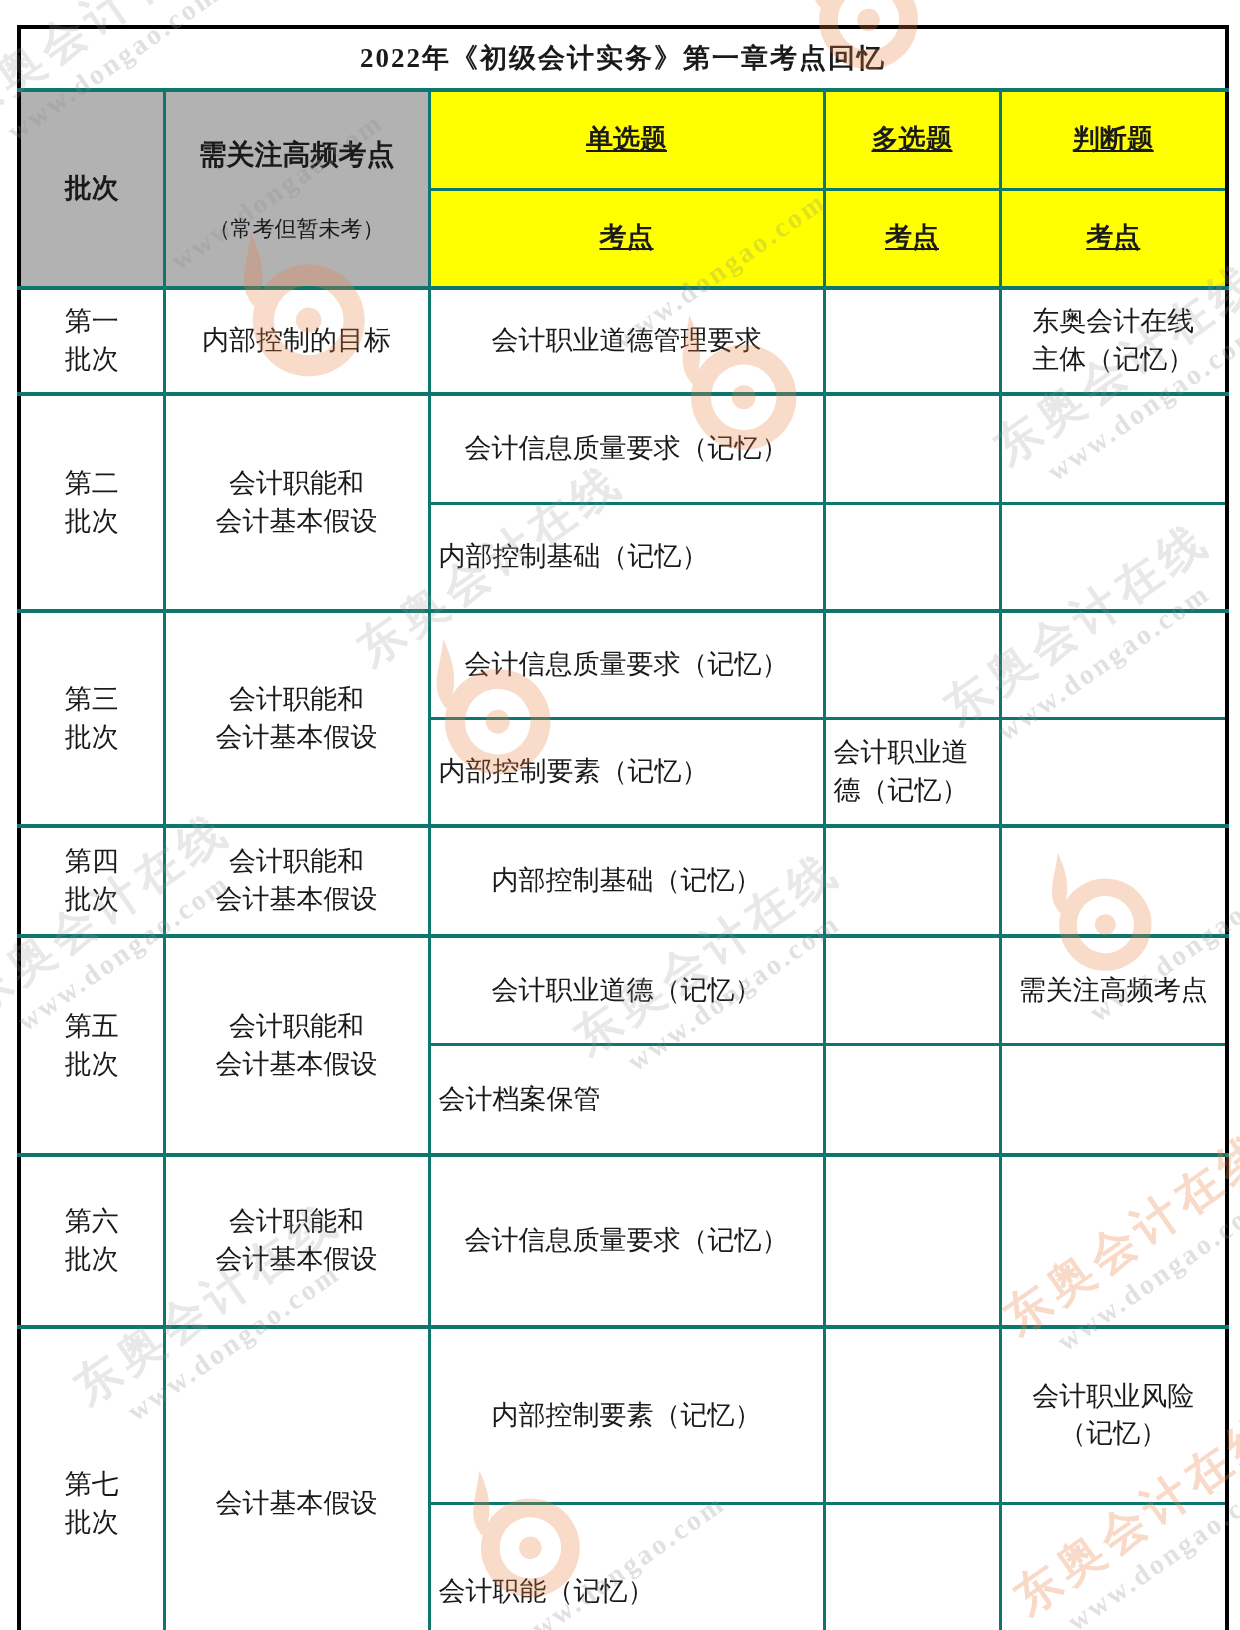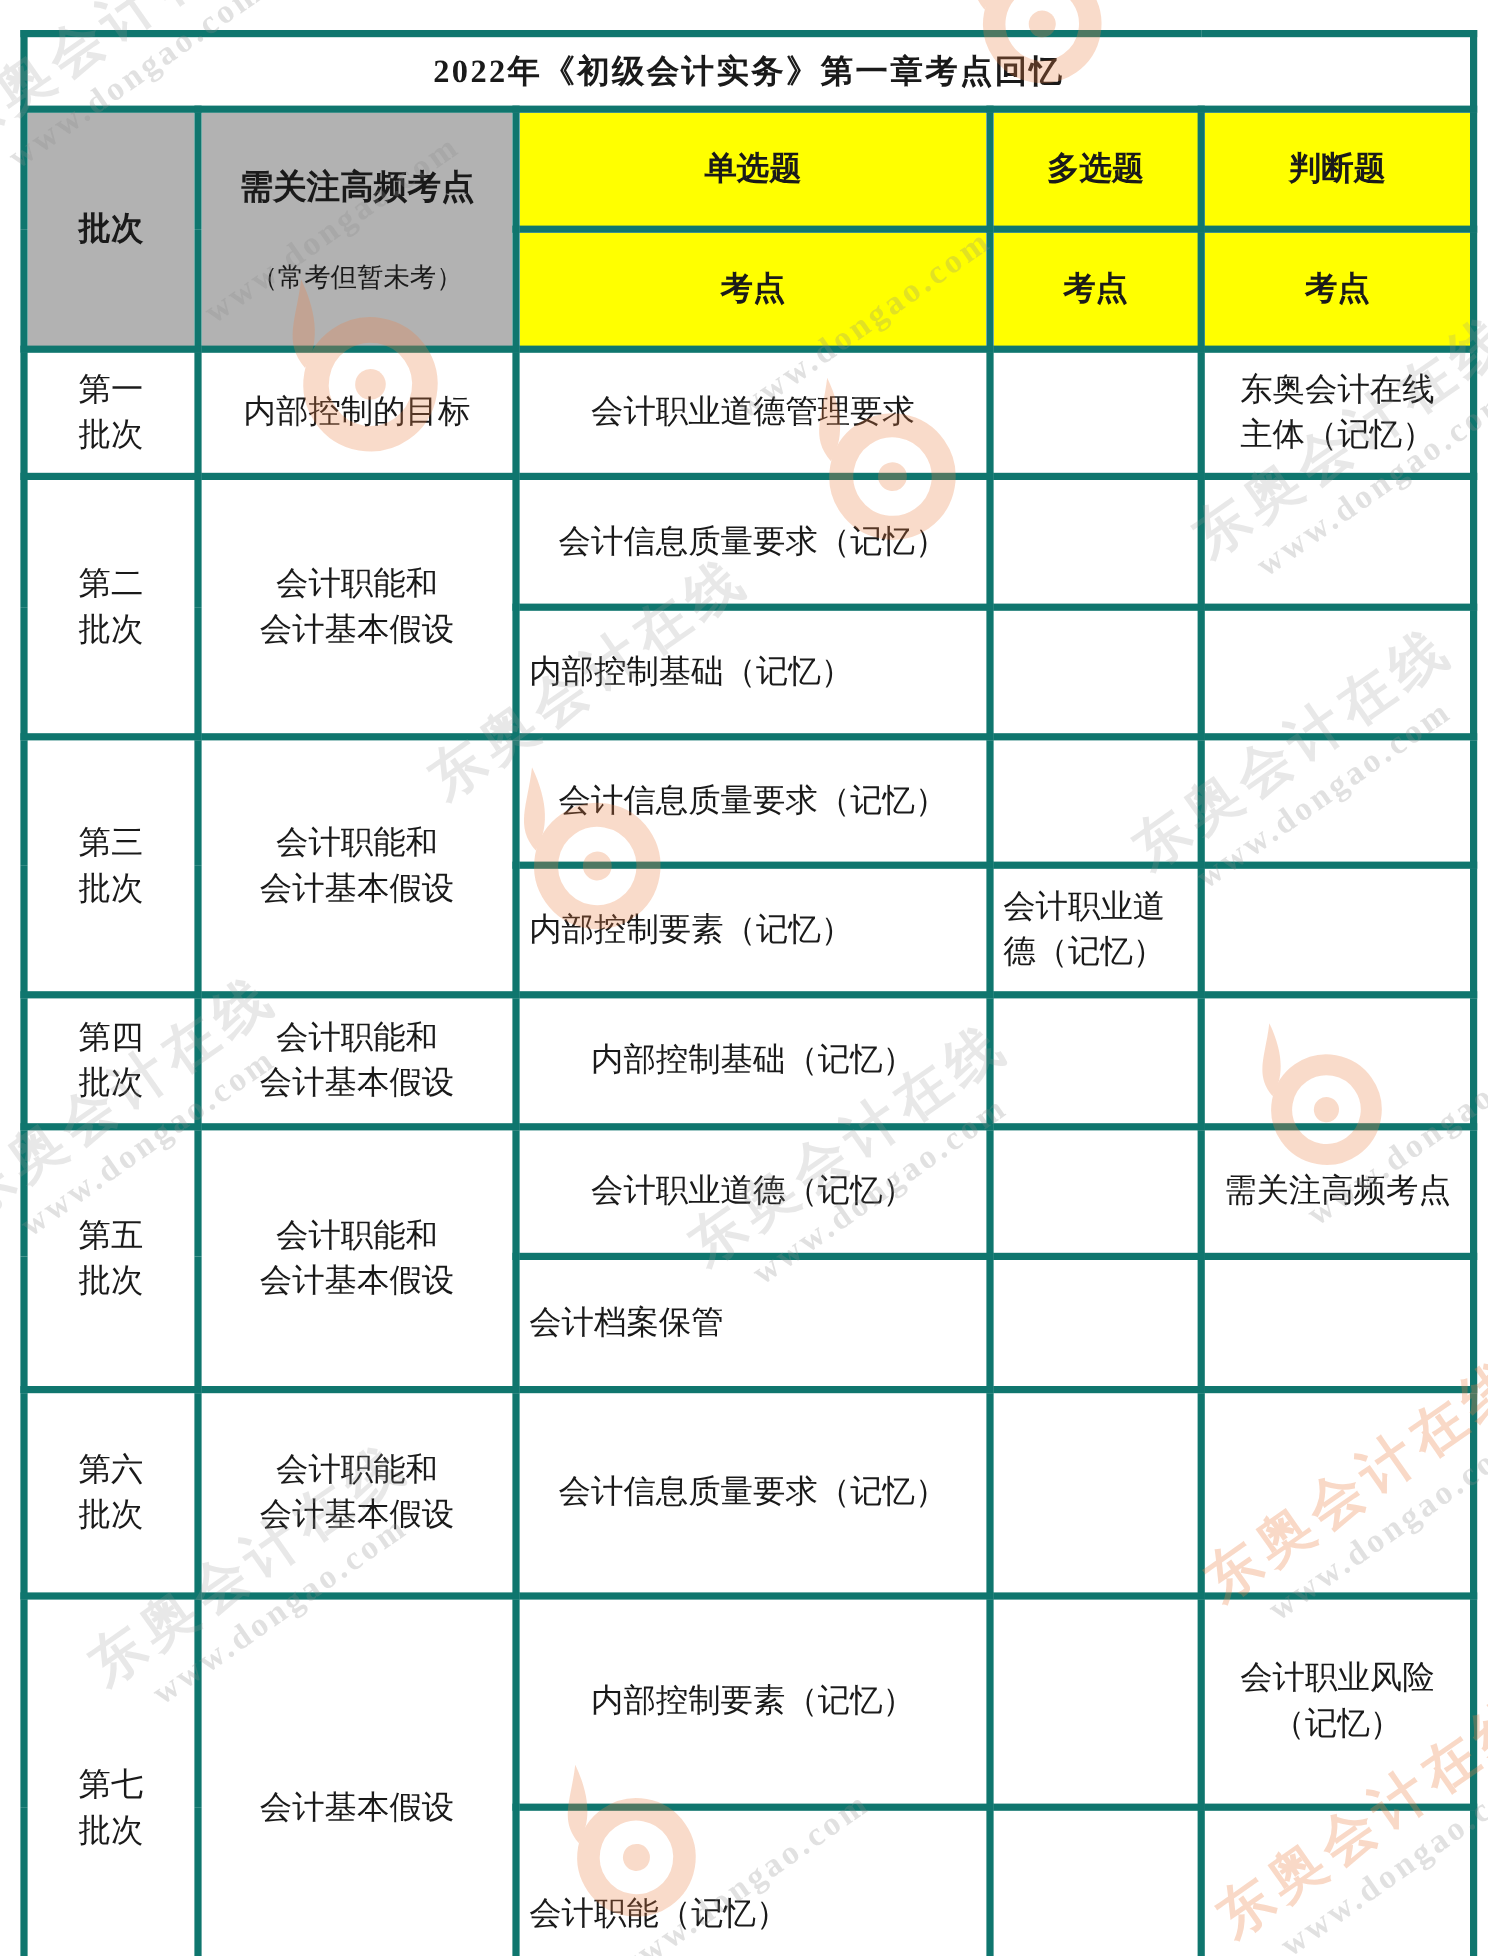--- a/index.html
+++ b/index.html
@@ -14,39 +14,39 @@
   
   table.sheet{
     position:absolute;left:17px;top:25px;
     width:1208px;
     border-collapse:collapse;
     table-layout:fixed;
     background:transparent;
     border:4px solid #000;
   }
   table.sheet td{
-    border:6px solid #0f766e;
+    border:3px solid #0f766e;
     padding:4px 8px;
     vertical-align:middle;
     font-size:27px;
     line-height:1.4;
     white-space:pre-line;
     word-break:break-all;
     overflow:hidden;
   }
   tr.bt td{border-top-width:4px;text-align:center;}
   td.title-cell{
     text-align:center;
     font-weight:bold;
     font-size:38px;
     letter-spacing:2px;
     background:#ffffff;
   }
   td.gray{background:#b2b2b2;text-align:center;font-weight:bold;font-size:28px;}
-  td.yellow{background:#ffff00;text-align:center;font-weight:bold;font-size:28px;}
+  td.yellow{background:#ffff00;text-align:center;font-weight:bold;font-size:28px;text-decoration:underline;}
   td.batch{
     text-align:center;
     font-weight:normal;
     font-size:29px;
     line-height:1.5;
   }
   td.hot{
     text-align:center;
     font-size:27px;
     line-height:1.65;

